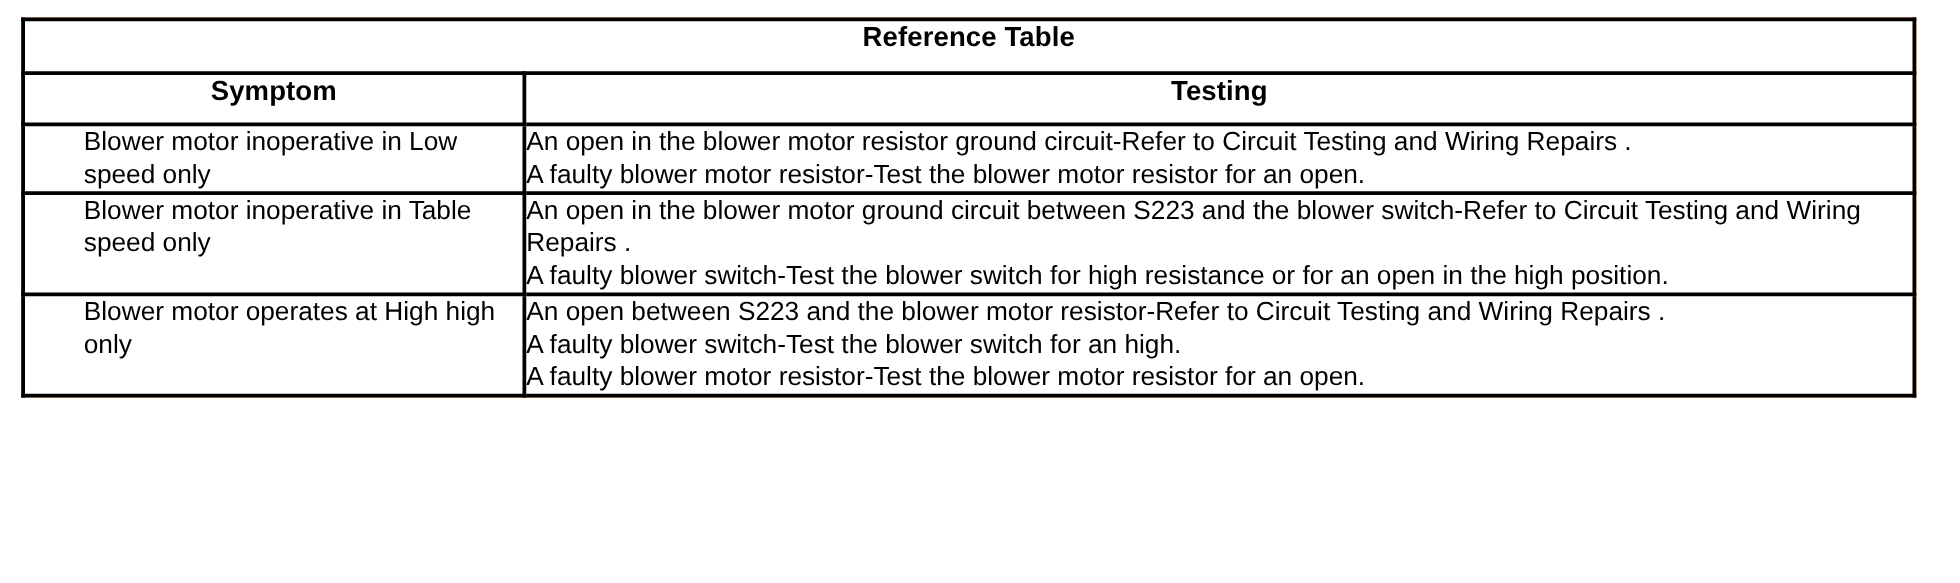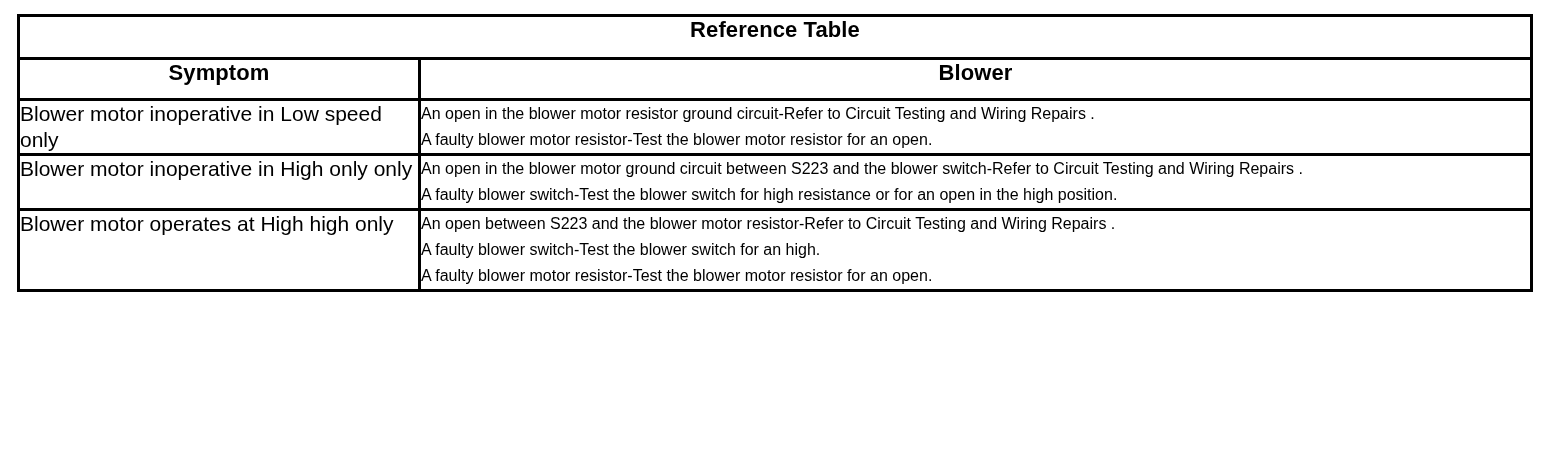--- a/index.html
+++ b/index.html
@@ -66,32 +66,33 @@
 
   
   .symptom-cell {
     font-size: 21px;
     line-height: 26px;
     padding: 7px 6px 10px 7px;
     text-align: left;
   }
 
   .causes-cell {
-    font-size: 16px;
+    font-size: 21px;
     line-height: 26px;
     padding: 7px 8px 10px 101px;
     text-align: left;
   }
 
   .causes-cell .cause-line {
     white-space: normal;
   }
 
   .symptom-cell .symptom-text {
     display: block;
+    margin-left: 47px;
   }
 
   
   col.col-symptom { width: 401px; }
   col.col-causes  { width: 1112px; }
 </style>
 </head>
 <body>
 
 <div class="page">
@@ -102,36 +103,36 @@
       <col class="col-causes">
     </colgroup>
     <tbody>
 
       <tr>
         <td class="title-cell" colspan="2">Reference Table</td>
       </tr>
 
       <tr>
         <td class="head-cell">Symptom</td>
-        <td class="head-cell">Blower</td>
+        <td class="head-cell">Testing</td>
       </tr>
 
       <tr>
         <td class="symptom-cell">
           <span class="symptom-text">Blower motor inoperative in Low speed only</span>
         </td>
         <td class="causes-cell">
           <div class="cause-line">An open in the blower motor resistor ground circuit-Refer to Circuit Testing and Wiring Repairs .</div>
           <div class="cause-line">A faulty blower motor resistor-Test the blower motor resistor for an open.</div>
         </td>
       </tr>
 
       <tr>
         <td class="symptom-cell">
-          <span class="symptom-text">Blower motor inoperative in High only only</span>
+          <span class="symptom-text">Blower motor inoperative in Table speed only</span>
         </td>
         <td class="causes-cell">
           <div class="cause-line">An open in the blower motor ground circuit between S223 and the blower switch-Refer to Circuit Testing and Wiring Repairs .</div>
           <div class="cause-line">A faulty blower switch-Test the blower switch for high resistance or for an open in the high position.</div>
         </td>
       </tr>
 
       <tr>
         <td class="symptom-cell">
           <span class="symptom-text">Blower motor operates at High high only</span>

